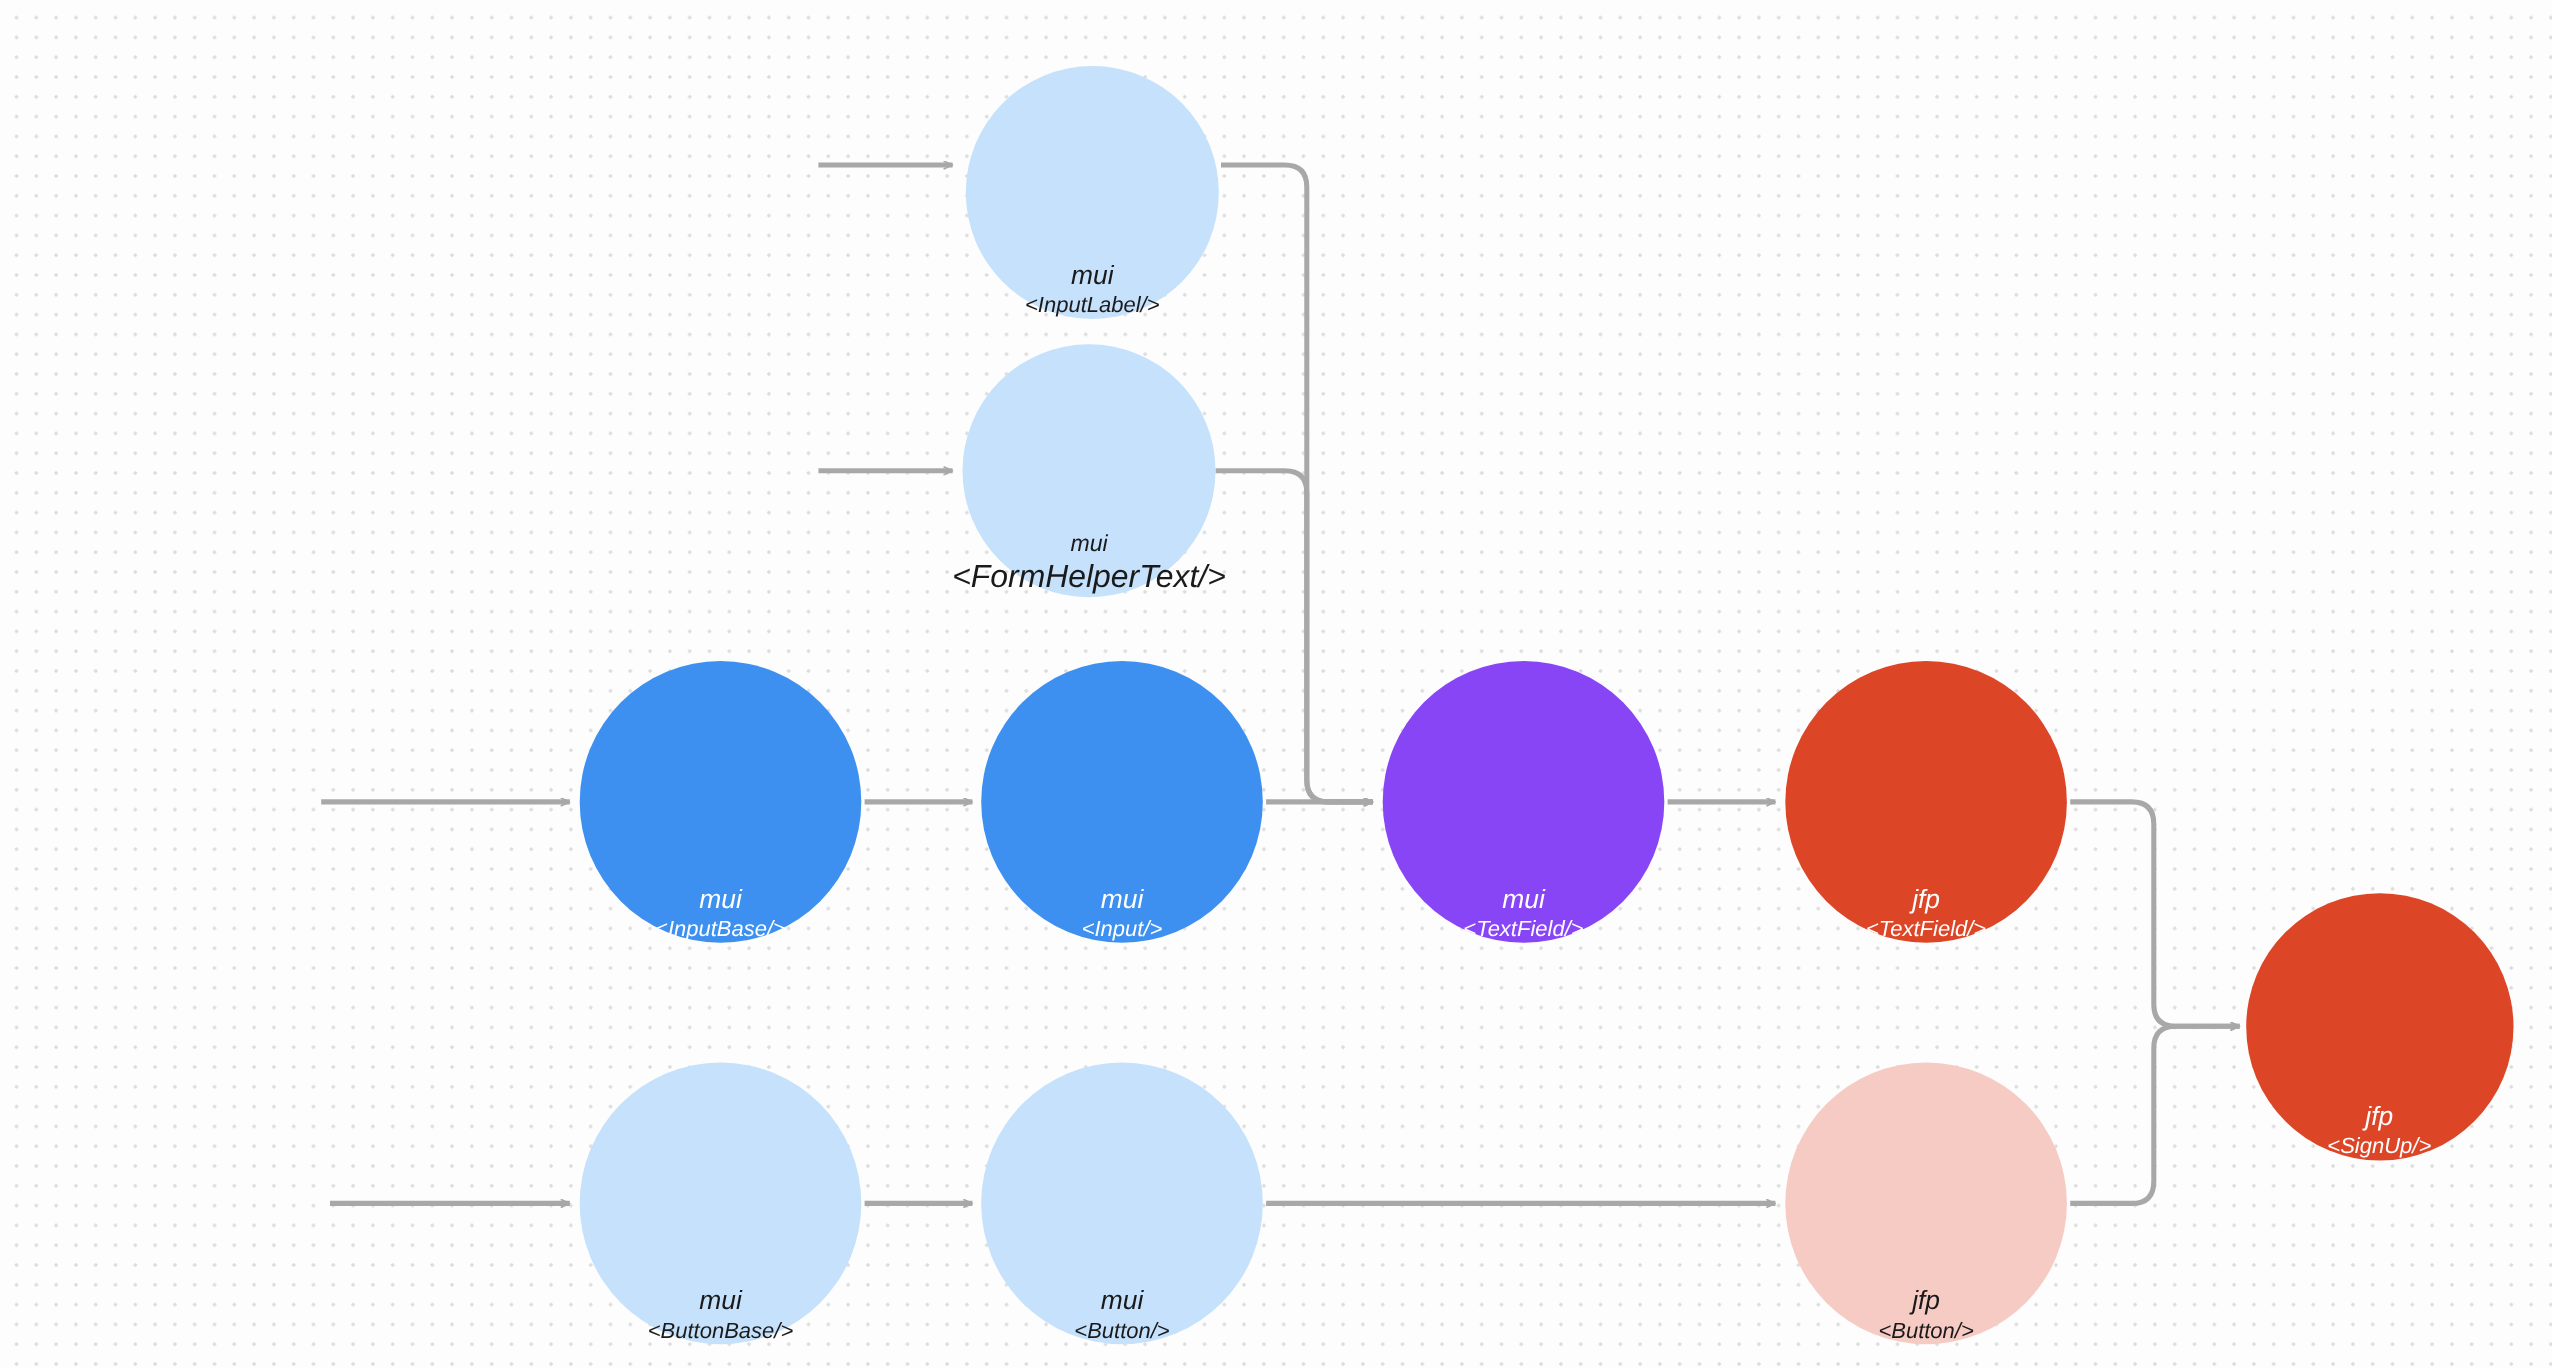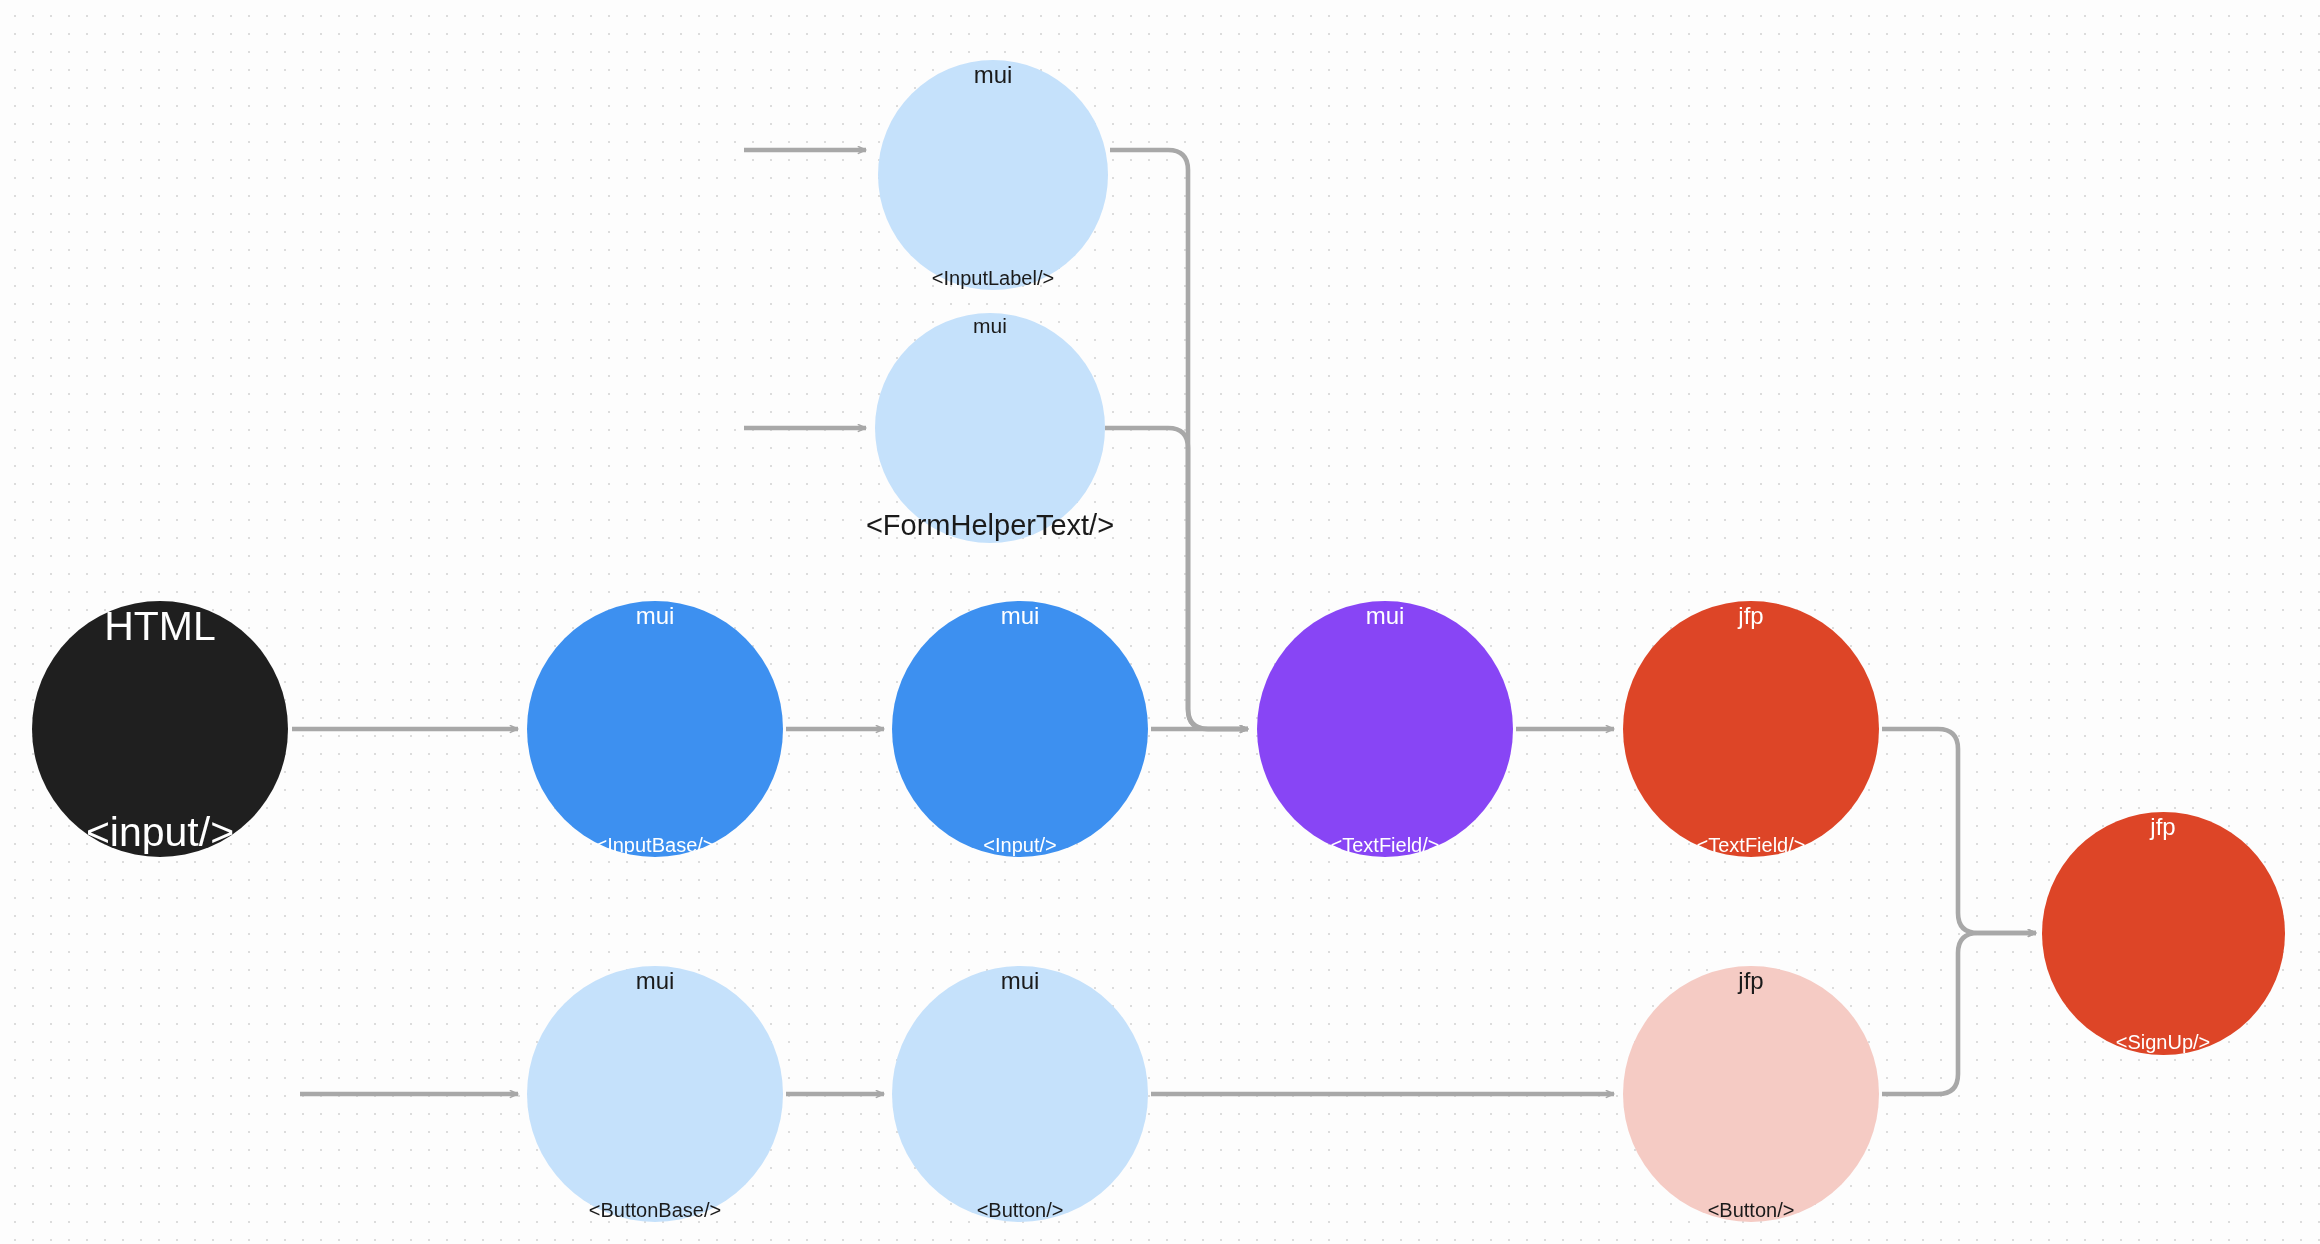--- a/index.html
+++ b/index.html
@@ -28,24 +28,25 @@
     width: 2320px;
     height: 1244px;
     pointer-events: none;
   }
   .node {
     position: absolute;
     border-radius: 50%;
     display: flex;
     flex-direction: column;
     align-items: center;
-    justify-content: space-between;
+    justify-content: flex-end;
     text-align: center;
     box-sizing: border-box;
     line-height: 1.22;
+    font-style: italic;
   }
   .node .pkg { display: block; }
   .node .cmp { display: block; }
   .node.sz-lg .pkg { font-size: 41px; }
   .node.sz-lg .cmp { font-size: 41px; }
   .node.sz-md .pkg { font-size: 24px; }
   .node.sz-md .cmp { font-size: 20px; }
   .node.sz-sm .pkg { font-size: 21px; }
   .node.sz-sm .cmp { font-size: 29px; }
 </style>
@@ -84,24 +85,20 @@
       <path d="M300,1094 L518,1094" marker-end="url(#arrowhead)"></path>
 
       <path d="M786,1094 L884,1094" marker-end="url(#arrowhead)"></path>
 
       <path d="M1151,1094 L1614,1094" marker-end="url(#arrowhead)"></path>
 
       <path d="M1882,1094 L1938,1094 Q1958,1094 1958,1074 L1958,953 Q1958,933 1978,933 L2036,933" marker-end="url(#arrowhead)"></path>
     </g>
   </svg>
 
-  <div class="node sz-lg" style="width: 256px; height: 256px; left: 32px; top: 601px; background: rgb(31, 31, 31); color: rgb(255, 255, 255);">
-    <span class="pkg">HTML</span>
-    <span class="cmp">&lt;input/&gt;</span>
-  </div>
 
   <div class="node sz-md" style="width: 230px; height: 230px; left: 878px; top: 60px; background: rgb(197, 225, 251); color: rgb(26, 26, 26);">
     <span class="pkg">mui</span>
     <span class="cmp">&lt;InputLabel/&gt;</span>
   </div>
 
   <div class="node sz-sm" style="width: 230px; height: 230px; left: 875px; top: 313px; background: rgb(197, 225, 251); color: rgb(26, 26, 26);">
     <span class="pkg">mui</span>
     <span class="cmp">&lt;FormHelperText/&gt;</span>
   </div>

